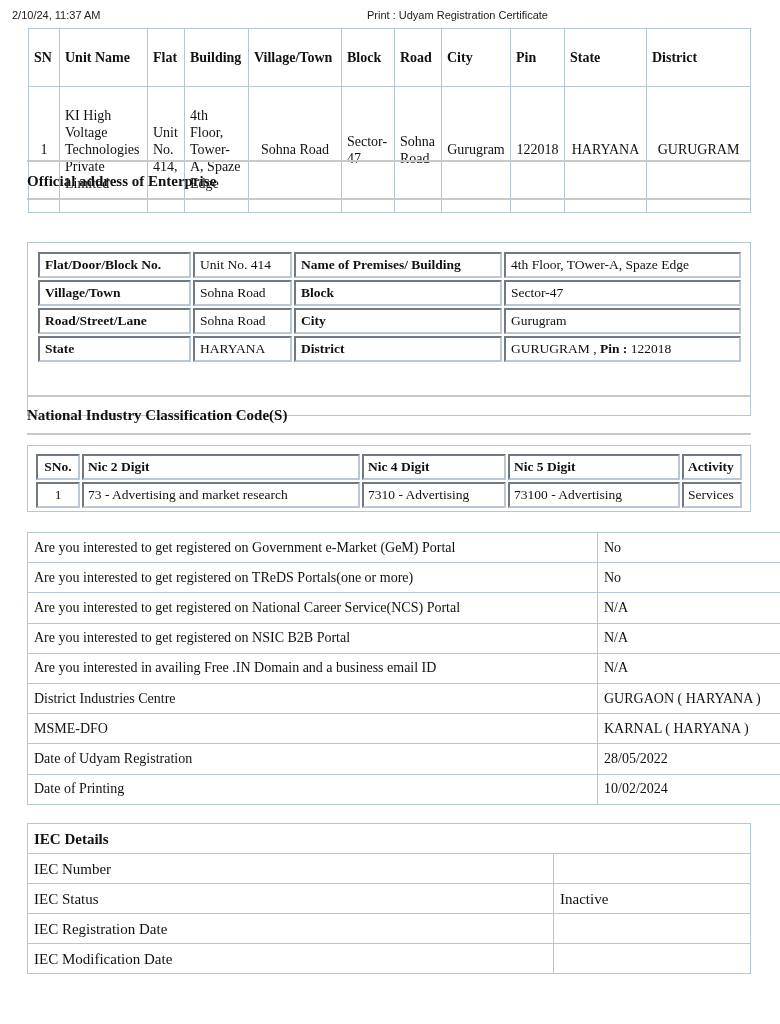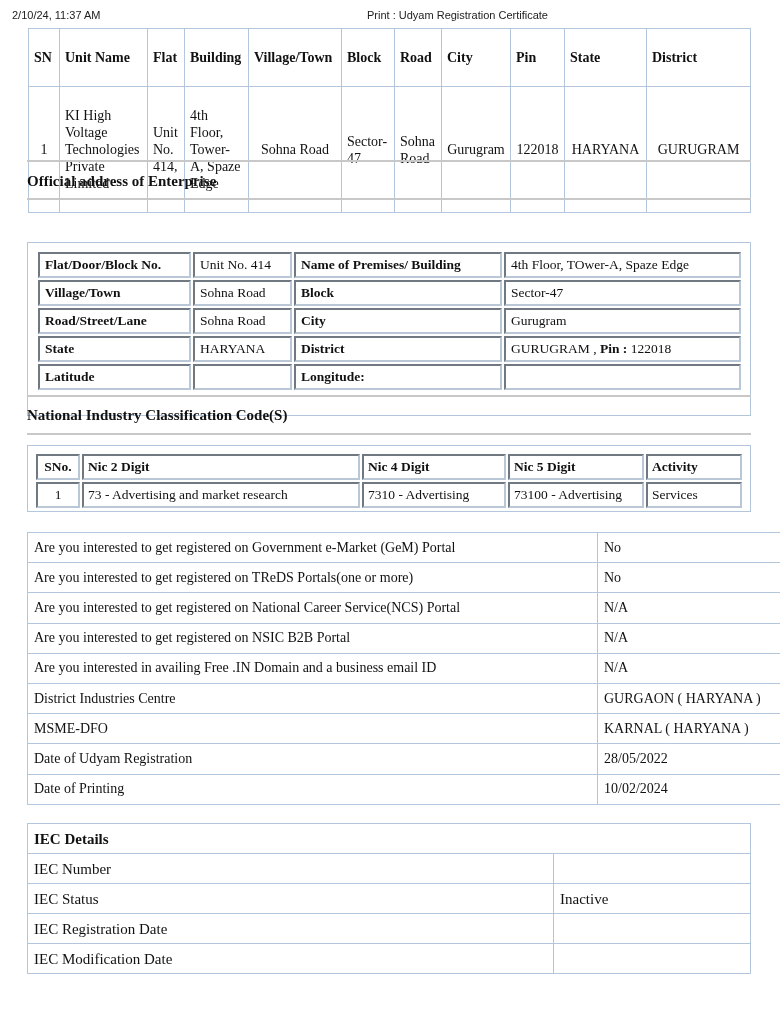--- a/index.html
+++ b/index.html
@@ -145,42 +145,36 @@
     <tr>
       <td class="lbl">State</td>
       <td>HARYANA</td>
       <td class="lbl">District</td>
       <td>
         <span>GURUGRAM ,</span>
         <b>Pin :</b>
         <span>122018</span>
       </td>
     </tr>
-    <tr>
-      <td class="lbl">Latitude</td>
-      <td></td>
-      <td class="lbl">Longitude:</td>
-      <td></td>
-    </tr>
   </tbody>
     </table>
 </div>
 
 <div class="hr" style="top:395px"></div>
 <div class="section-title" style="top:407px">National Industry Classification Code(S)</div>
 <div class="hr" style="top:433px"></div>
 
 <div class="box" id="nic-box">
   <table id="nic-table">
     <tbody>
         <tr>
       <th class="c" style="width:44px">SNo.</th>
       <th style="width:278px">Nic 2 Digit</th>
       <th style="width:144px">Nic 4 Digit</th>
-      <th style="width:136px">Nic 5 Digit</th>
+      <th style="width:172px">Nic 5 Digit</th>
       <th>Activity</th>
     </tr>
     <tr>
       <td class="c">1</td>
       <td>73 - Advertising and market research</td>
       <td>7310 - Advertising</td>
       <td>73100 - Advertising</td>
       <td>Services</td>
     </tr>
   </tbody>

